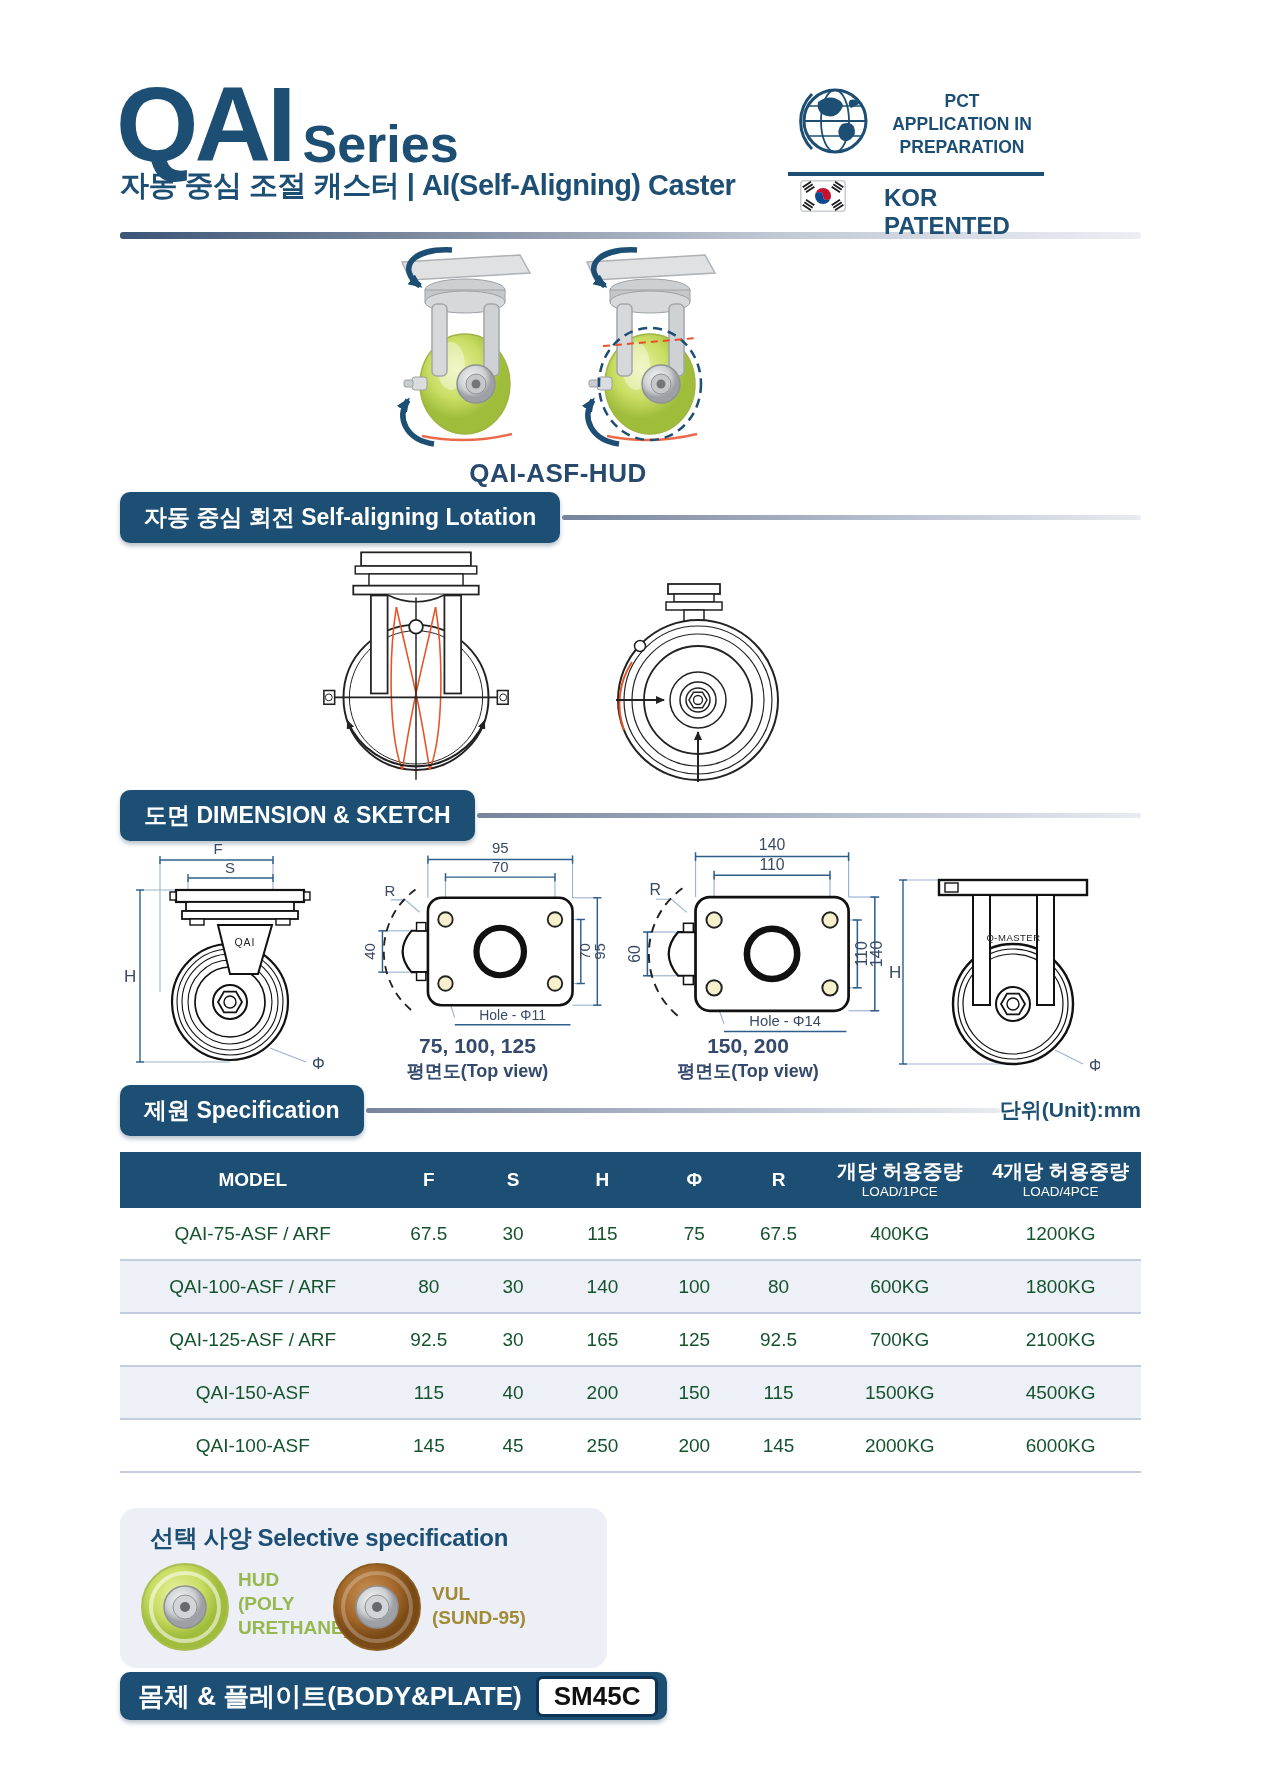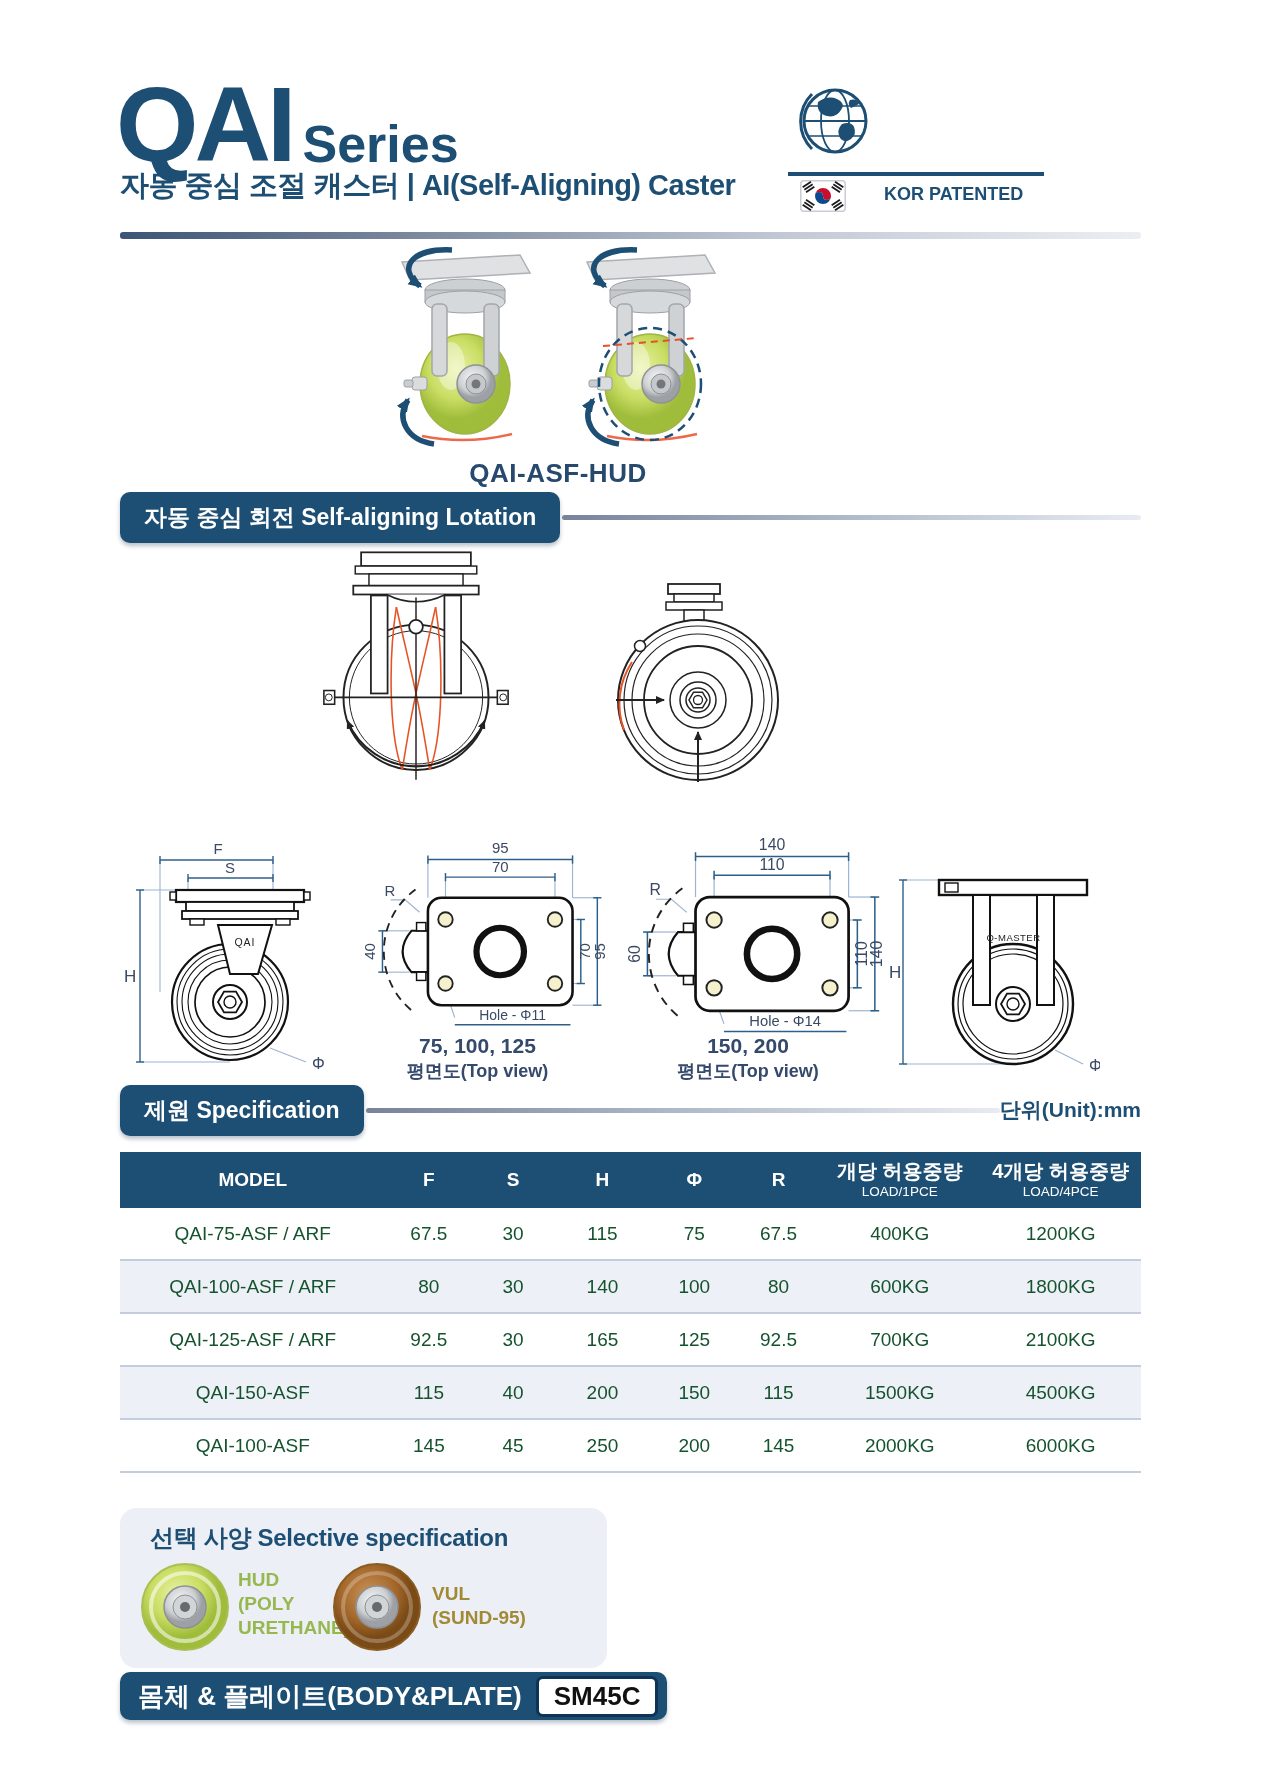--- a/index.html
+++ b/index.html
@@ -13,21 +13,21 @@
   .brand-suffix{font-size:52px;font-weight:700;color:#1d4e73;margin-left:10px;line-height:1;padding-bottom:4px;}
   .subtitle{left:120px;top:166px;font-size:29px;font-weight:800;color:#1d4e73;letter-spacing:-0.5px;}
   .main-divider{left:120px;top:232px;width:1021px;height:7px;border-radius:3px;
     background:linear-gradient(90deg,#3c5577 0%,#7e8ba0 30%,#c2c9d5 65%,#eceef3 100%);}
 
   
   .badges{left:788px;top:80px;width:256px;height:132px;}
   .pct-block{left:92px;top:10px;width:164px;text-align:center;color:#1d4e73;
     font-size:17.5px;font-weight:700;line-height:1.3;}
   .badge-divider{left:0;top:92px;width:256px;height:4px;background:#1d4e73;}
-  .kor-label{left:96px;top:104px;font-size:18px;font-weight:700;color:#1d4e73;}
+  .kor-label{left:96px;top:104px;font-size:24px;font-weight:700;color:#1d4e73;}
 
   
   .product-caption{left:388px;top:458px;width:340px;text-align:center;
     font-size:26px;font-weight:600;color:#27496d;letter-spacing:.5px;}
 
   
   .section-row{left:120px;width:1021px;height:44px;display:flex;align-items:center;}
   .pill{background:#1d4e73;color:#fff;font-weight:700;font-size:23px;padding:10px 24px;
     border-radius:10px;white-space:nowrap;box-shadow:0 3px 4px rgba(23,52,82,.3);}
   .section-line{flex:1;height:5px;border-radius:3px;margin-left:2px;
@@ -113,20 +113,25 @@
       <circle cx="41" cy="41" r="31" fill="none" stroke="#1d4e73" stroke-width="3"></circle>
       <path d="M18,14 A 39,39 0 0 0 18,69" fill="none" stroke="#1d4e73" stroke-width="3"></path>
       <ellipse cx="41" cy="41" rx="14" ry="31" fill="none" stroke="#1d4e73" stroke-width="1.8"></ellipse>
       <line x1="10" y1="41" x2="72" y2="41" stroke="#1d4e73" stroke-width="1.8"></line>
       <path d="M14,26 H68" stroke="#1d4e73" stroke-width="1.5" fill="none"></path>
       <path d="M14,56 H68" stroke="#1d4e73" stroke-width="1.5" fill="none"></path>
       <path d="M24,22 q10,-7 19,-3 q9,4 4,11 q-5,8 -14,6 q-11,-3 -9,-14 z" fill="#1d4e73"></path>
       <path d="M48,44 q9,-3 12,3 q3,7 -3,12 q-7,5 -11,-1 q-4,-8 2,-14 z" fill="#1d4e73"></path>
       <path d="M56,20 q7,-2 9,4 l-8,4 q-4,-4 -1,-8 z" fill="#1d4e73"></path>
     </svg>
+    <div class="abs pct-block">
+      <div>PCT</div>
+      <div>APPLICATION IN</div>
+      <div>PREPARATION</div>
+    </div>
     <div class="abs badge-divider"></div>
     <svg class="abs" style="left:12px;top:100px" width="46" height="32" viewBox="0 0 46 32">
       <rect x="0.8" y="0.8" width="44.4" height="30.4" rx="3" fill="#fff" stroke="#c9ccd2" stroke-width="1.5"></rect>
       <path d="M15,16 A8,8 0 0 1 31,16 A4,4 0 0 1 23,16 A4,4 0 0 0 15,16 Z" fill="#c8102e"></path>
       <path d="M31,16 A8,8 0 0 1 15,16 A4,4 0 0 1 23,16 A4,4 0 0 0 31,16 Z" fill="#0b4a8f"></path>
       <g stroke="#1a1a1a" stroke-width="1.7">
         <g transform="rotate(-34 8.5,7)">
             <line x1="3.5" y1="4" x2="13.5" y2="4"></line>
             <line x1="3.5" y1="7" x2="13.5" y2="7"></line>
             <line x1="3.5" y1="10" x2="13.5" y2="10"></line>
@@ -235,20 +240,24 @@
     <circle cx="86" cy="120" r="18" fill="none" stroke="#222" stroke-width="1.5"></circle>
     <circle cx="86" cy="120" r="12" fill="#fff" stroke="#222" stroke-width="1.5"></circle>
     <polygon points="95,120 90.5,127.8 81.5,127.8 77,120 81.5,112.2 90.5,112.2" fill="#fff" stroke="#222" stroke-width="1.5"></polygon>
     <circle cx="86" cy="120" r="4.5" fill="none" stroke="#222" stroke-width="1.3"></circle>
     <path d="M20,82 A76,76 0 0 0 12,150" stroke="#e65325" stroke-width="2" fill="none"></path>
     <circle cx="28" cy="66" r="5.5" fill="#fff" stroke="#222" stroke-width="1.5"></circle>
     <line x1="4" y1="120" x2="52" y2="120" stroke="#222" stroke-width="2" marker-end="url(#mBlack)"></line>
     <line x1="86" y1="202" x2="86" y2="152" stroke="#222" stroke-width="2" marker-end="url(#mBlack)"></line>
   </svg>
 
+  <div class="abs section-row" style="top:793px">
+    <div class="pill">도면 DIMENSION &amp; SKETCH</div>
+    <div class="section-line"></div>
+  </div>
 
   <svg class="abs" style="left:118px;top:842px" width="228" height="232" viewBox="0 0 228 232">
     <g stroke="#9db3d2" stroke-width="1.1">
       <line x1="42" y1="18" x2="42" y2="150"></line>
         <line x1="155" y1="18" x2="155" y2="48"></line>
       <line x1="70" y1="36" x2="70" y2="56"></line>
       <line x1="22" y1="48" x2="58" y2="48"></line>
         <line x1="22" y1="220" x2="112" y2="220"></line>
       <line x1="152" y1="206" x2="188" y2="220"></line>
     </g>

